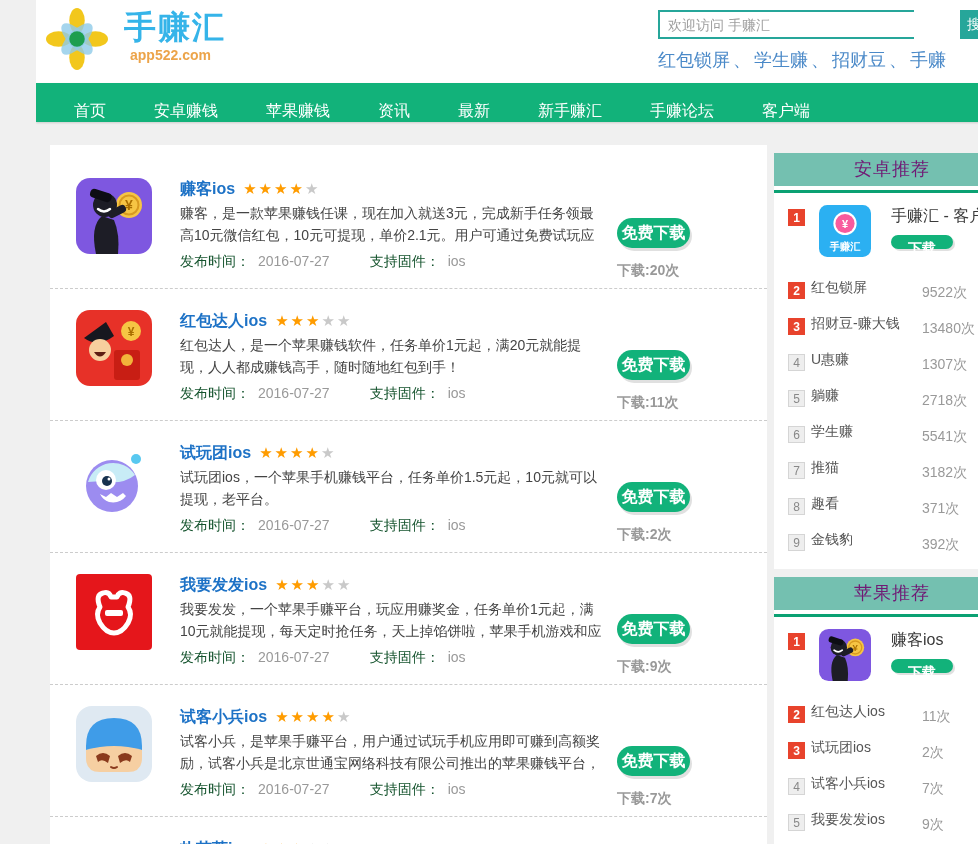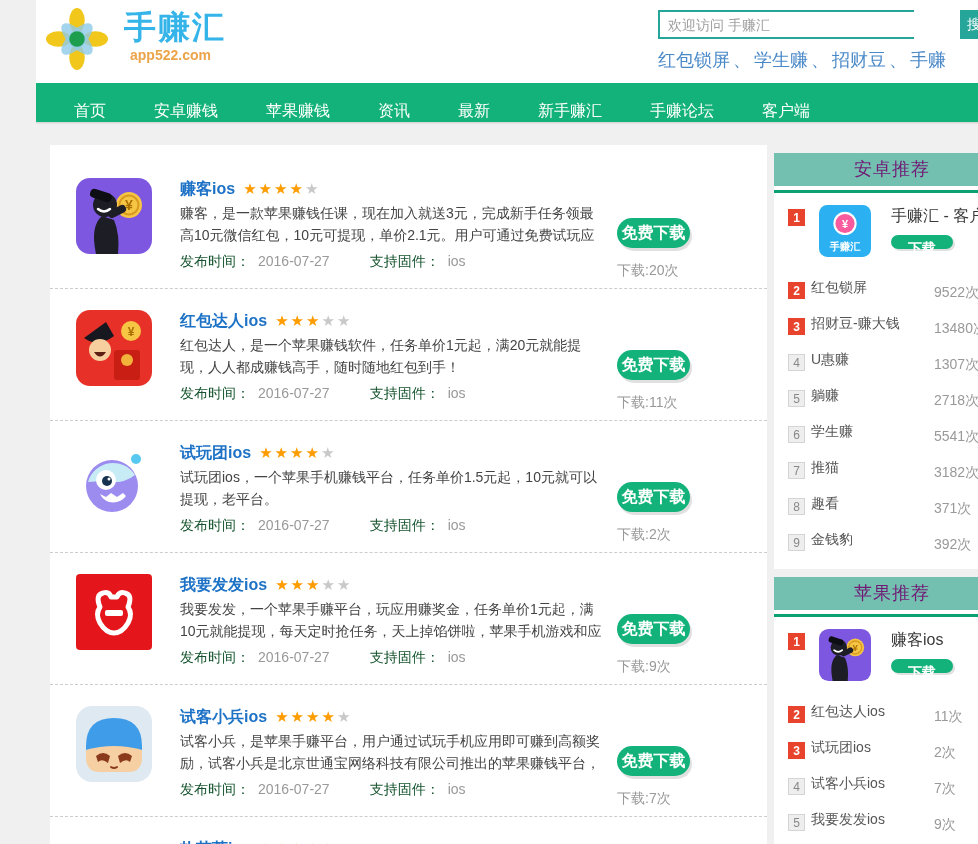--- a/index.html
+++ b/index.html
@@ -76,21 +76,21 @@
   .meta-val { color: #999; margin-left: 8px; }
   .meta-gap { display: inline-block; width: 40px; }
 
   .app-side { flex: 0 0 130px; padding-top: 40px; }
   .dl-btn {
     display: block; width: 73px; height: 30px; line-height: 30px; text-align: center;
     background: #12b27a; color: #fff; font-size: 16px; font-weight: bold;
     border-radius: 16px; text-decoration: none; cursor: pointer;
     box-shadow: 2px 3px 0 rgba(0,0,0,0.12);
   }
-  .dl-count { margin-top: 14px; font-size: 14px; color: #999; }
+  .dl-count { margin-top: 14px; font-size: 14px; color: #999; font-weight: bold; }
 
   
   .sidebar { width: 236px; margin-left: 7px; }
   .side-card { background: #fff; padding-bottom: 8px; }
   .side-card.apple { margin-top: 8px; }
   .side-header {
     margin-top: 8px; height: 33px; line-height: 33px; text-align: center;
     background: #74c0b0; color: #701a75; font-size: 18px; letter-spacing: 1px;
   }
   .side-bar-line { height: 3px; background: #0ba173; margin-top: 4px; }
@@ -111,21 +111,21 @@
     display: block; width: 62px; height: 14px; line-height: 26px; margin-top: 8px;
     text-align: center; background: #12b27a; color: #fff; font-size: 14px; font-weight: bold;
     border-radius: 14px; text-decoration: none; cursor: pointer;
     box-shadow: 2px 2px 0 rgba(0,0,0,0.12);
   }
 
   .side-rows { }
   .side-row { position: relative; height: 36px; cursor: pointer; }
   .side-row .rank { position: absolute; left: 14px; top: 9px; }
   .side-name { position: absolute; left: 37px; top: 6px; font-size: 14px; color: #555; }
-  .side-count { position: absolute; left: 160px; top: 11px; font-size: 14px; color: #999; }
+  .side-count { position: absolute; left: 148px; top: 11px; font-size: 14px; color: #999; }
 </style>
 </head>
 <body>
 
 <div class="page">
 
   <header class="site-header">
     <div class="logo">
       <svg viewBox="0 0 64 64" width="62" height="62">
         <ellipse cx="32" cy="13" rx="8" ry="13" fill="#f2c71c"></ellipse>

